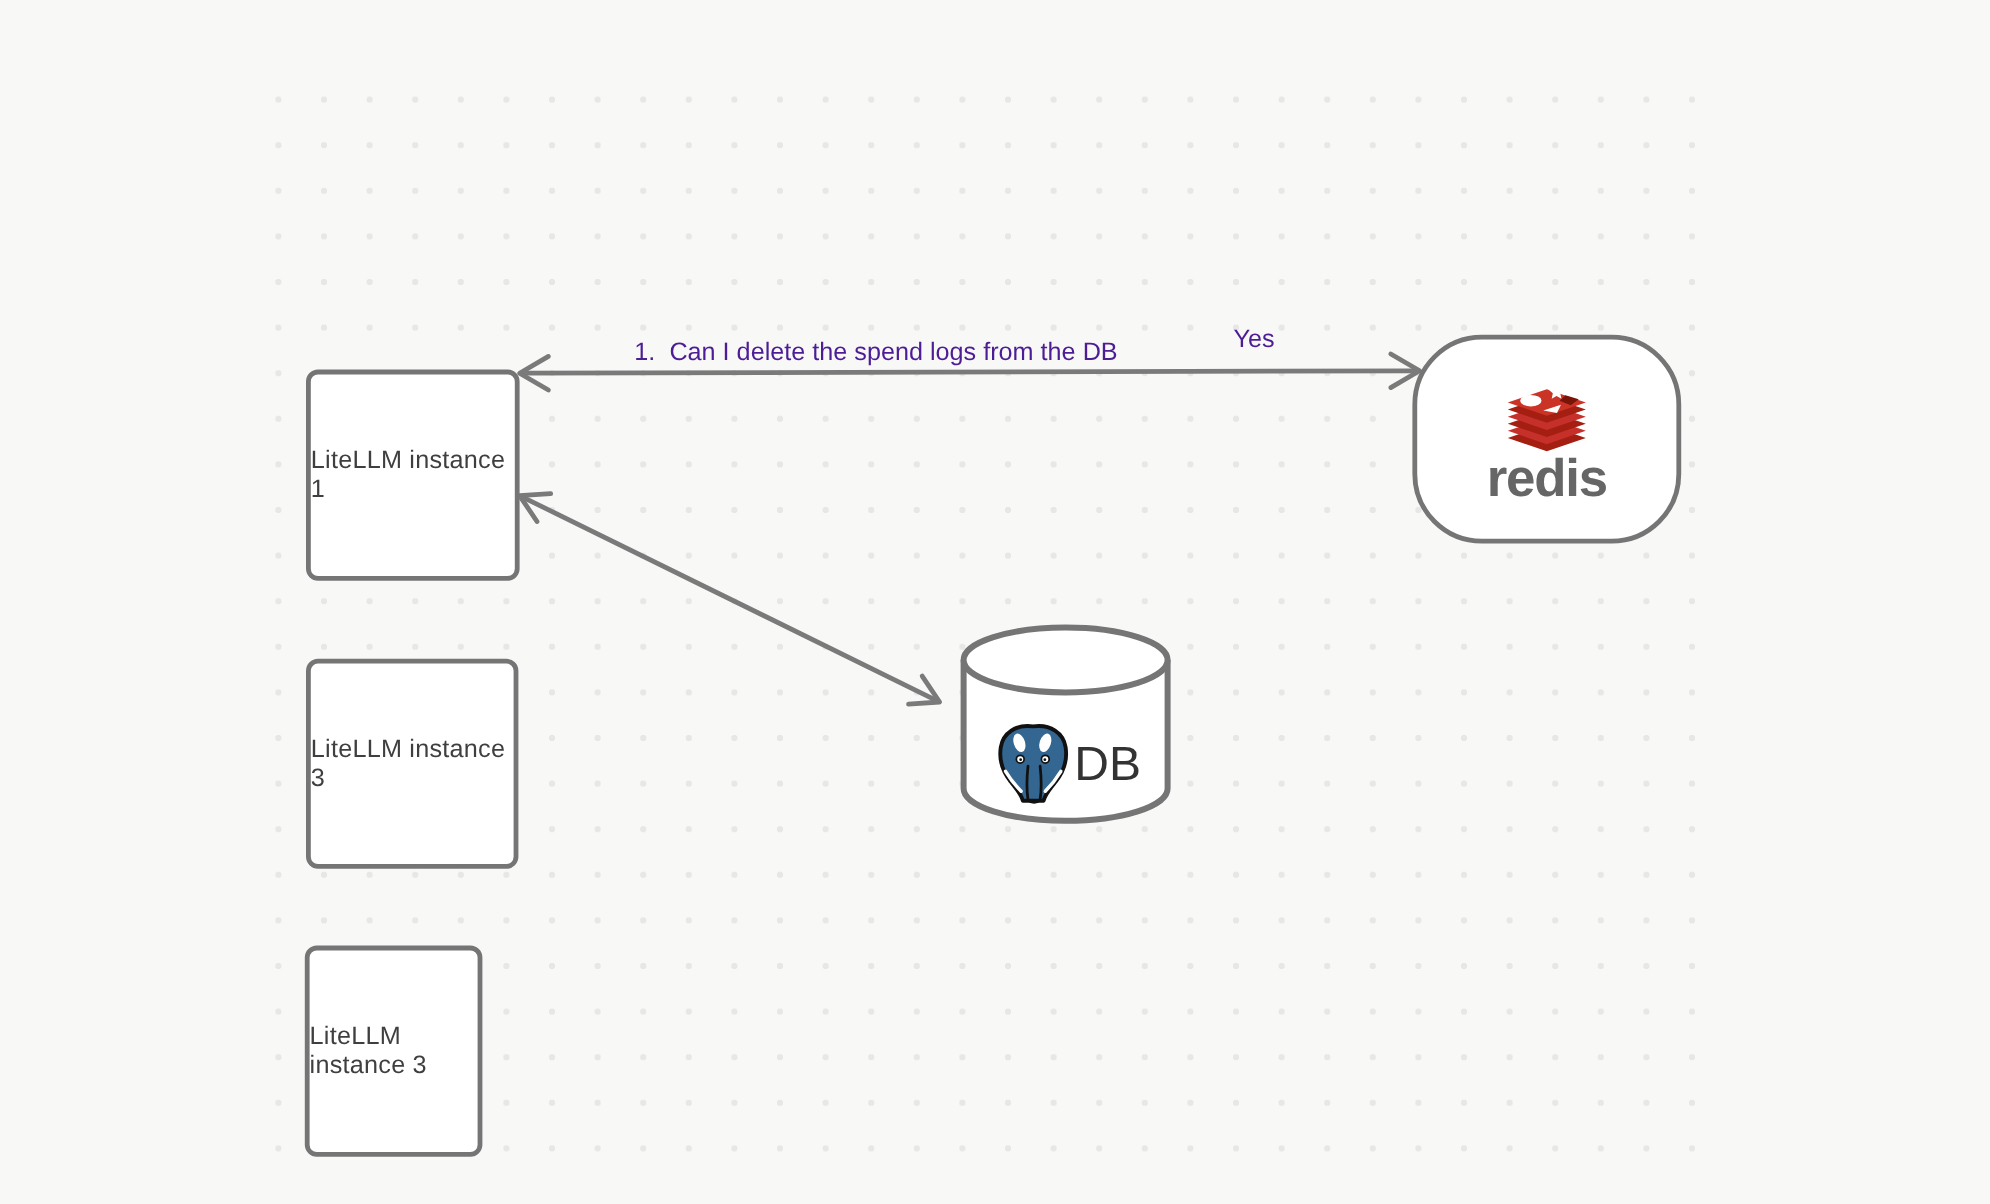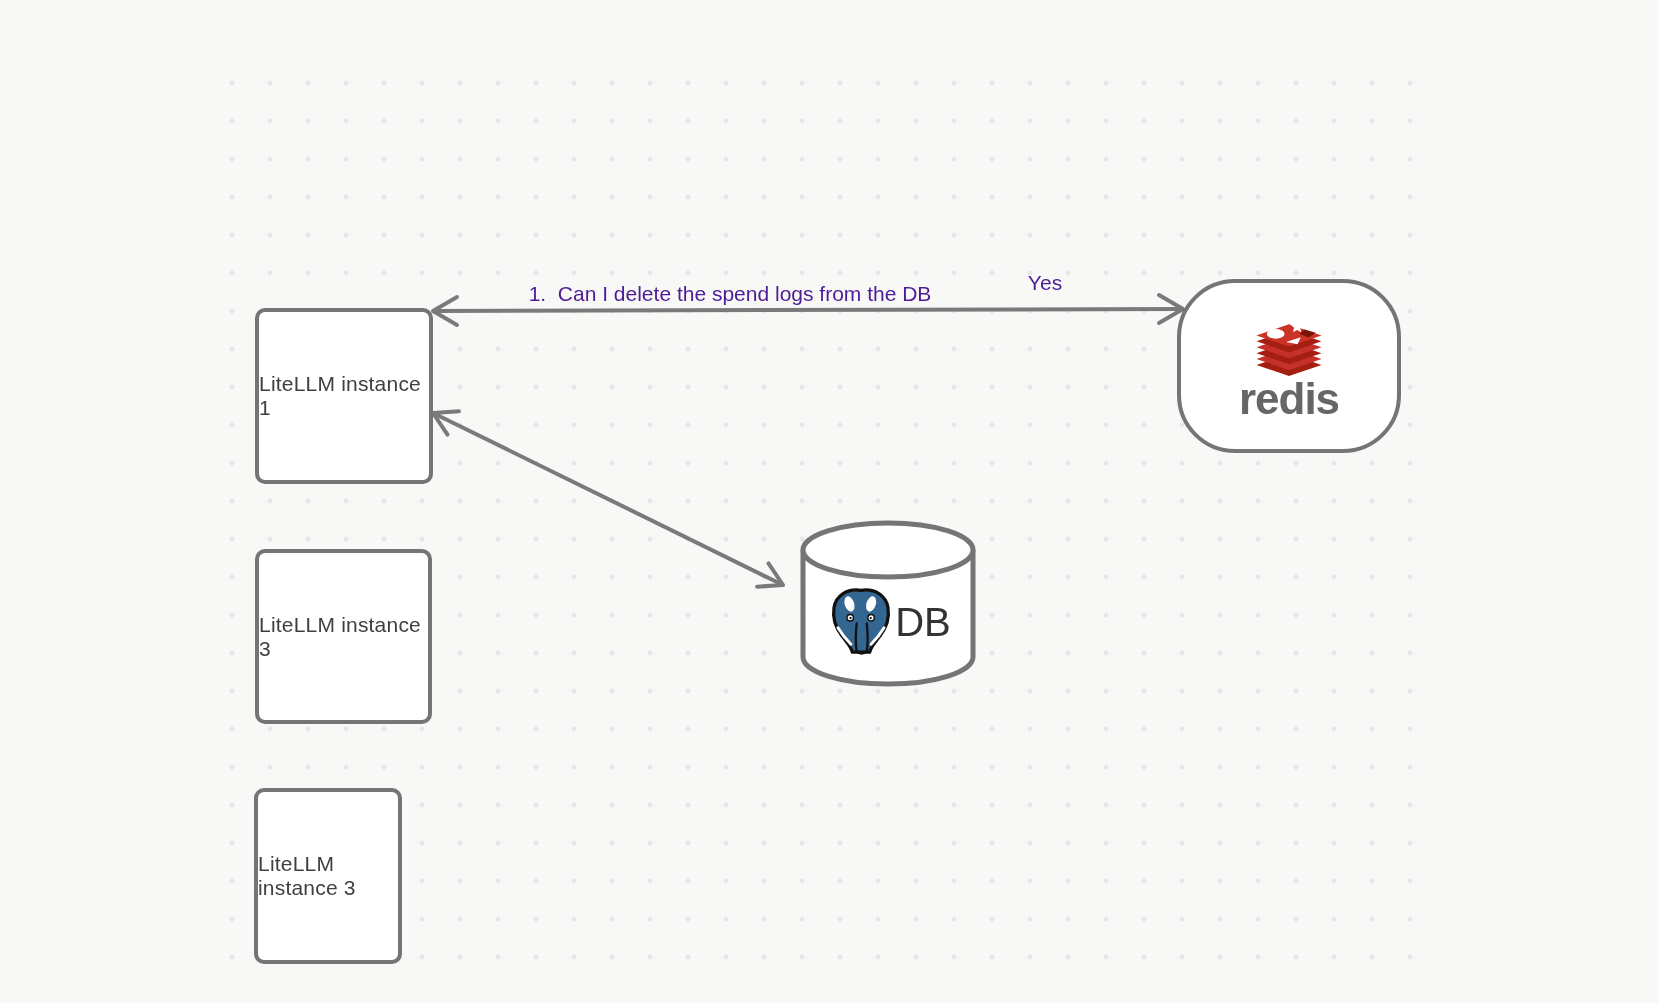--- a/index.html
+++ b/index.html
@@ -33,21 +33,21 @@
     display:flex;flex-direction:column;align-items:center;justify-content:center;
     box-sizing:border-box;
   }
   .redis-wordmark{
     font-size:44px;font-weight:700;color:#666666;letter-spacing:-1px;
     line-height:1;margin-top:-2px;
   }
   .db-node{position:absolute;left:799px;top:519px;width:178px;height:169px;}
   .db-cyl-svg{position:absolute;left:0;top:0;}
   .db-content{
-    position:absolute;left:0;top:48px;width:178px;height:110px;
+    position:absolute;left:0;top:63px;width:178px;height:110px;
     display:flex;align-items:center;justify-content:center;
   }
   .db-label{
     font-size:40px;font-weight:500;color:#333333;line-height:1;margin-left:-2px;
   }
   .edge-label{
     position:absolute;transform:translate(-50%,-50%);
     font-size:21px;font-weight:400;color:#4c1d95;
     white-space:pre;
   }

